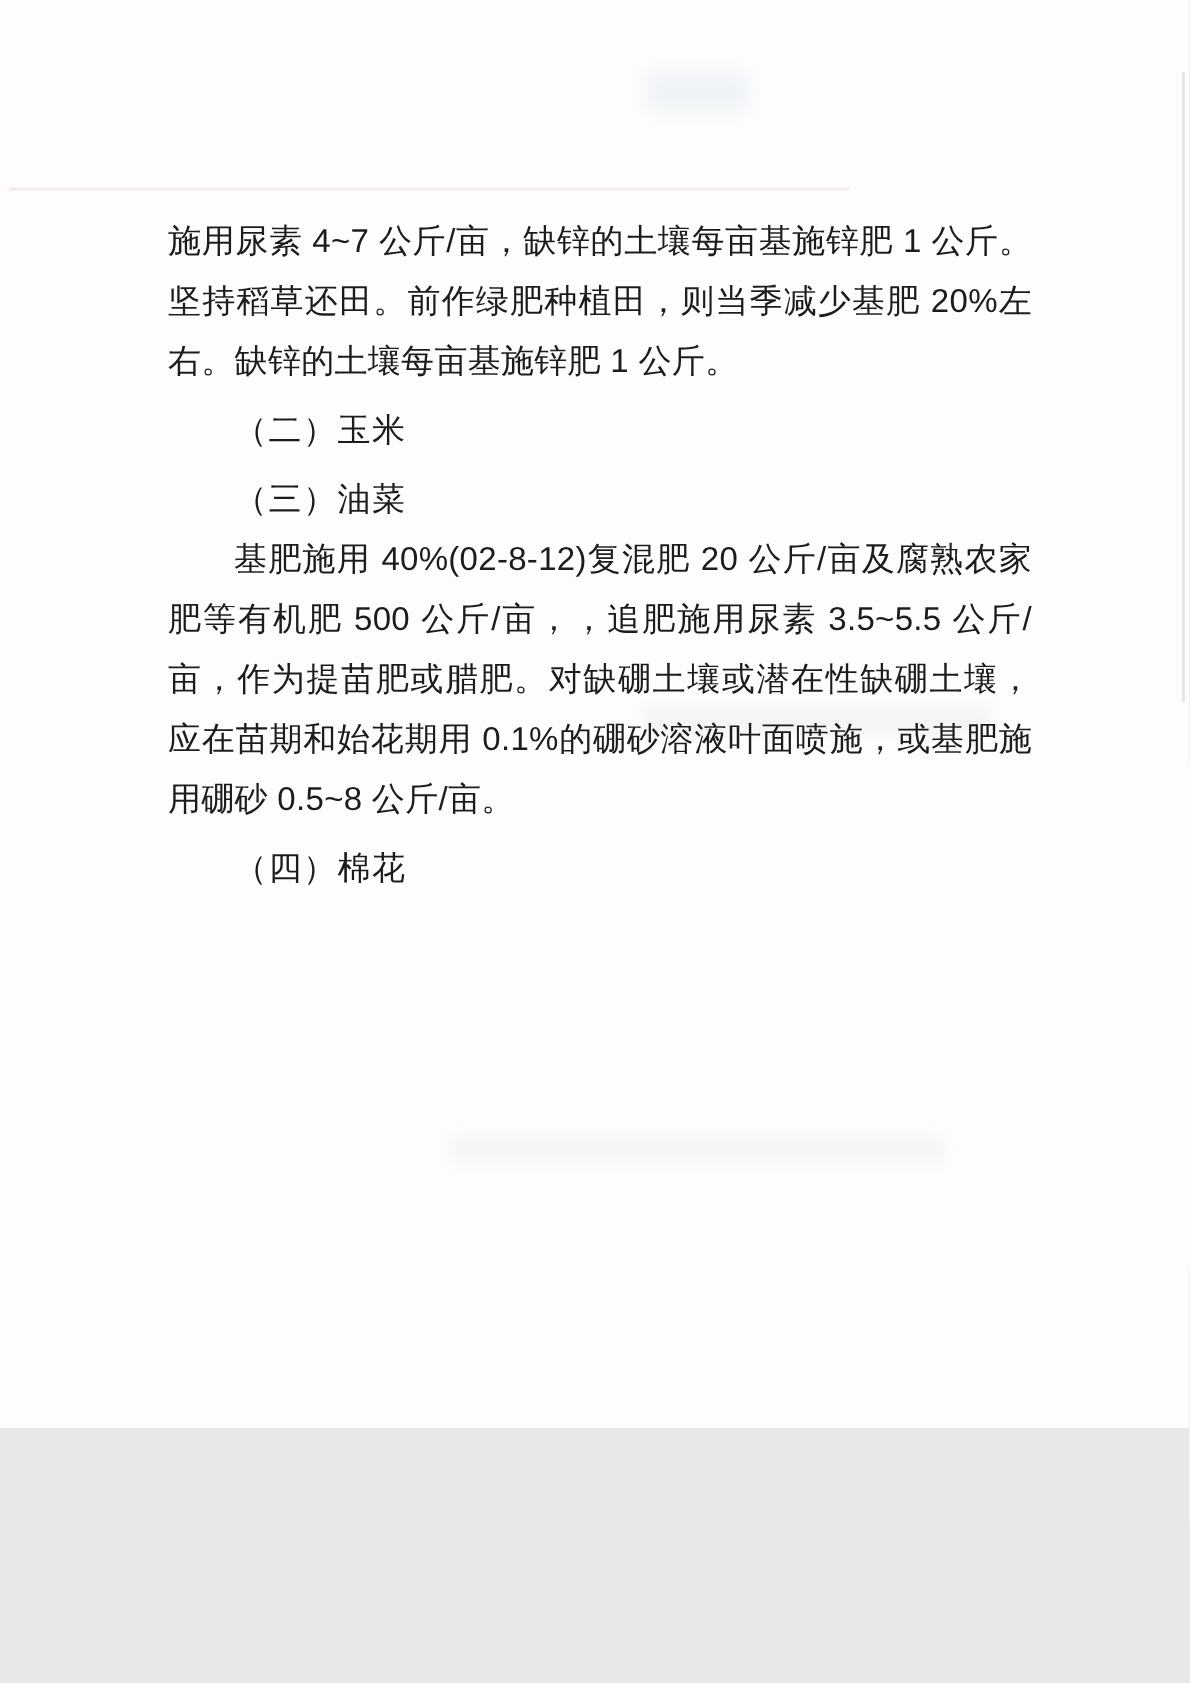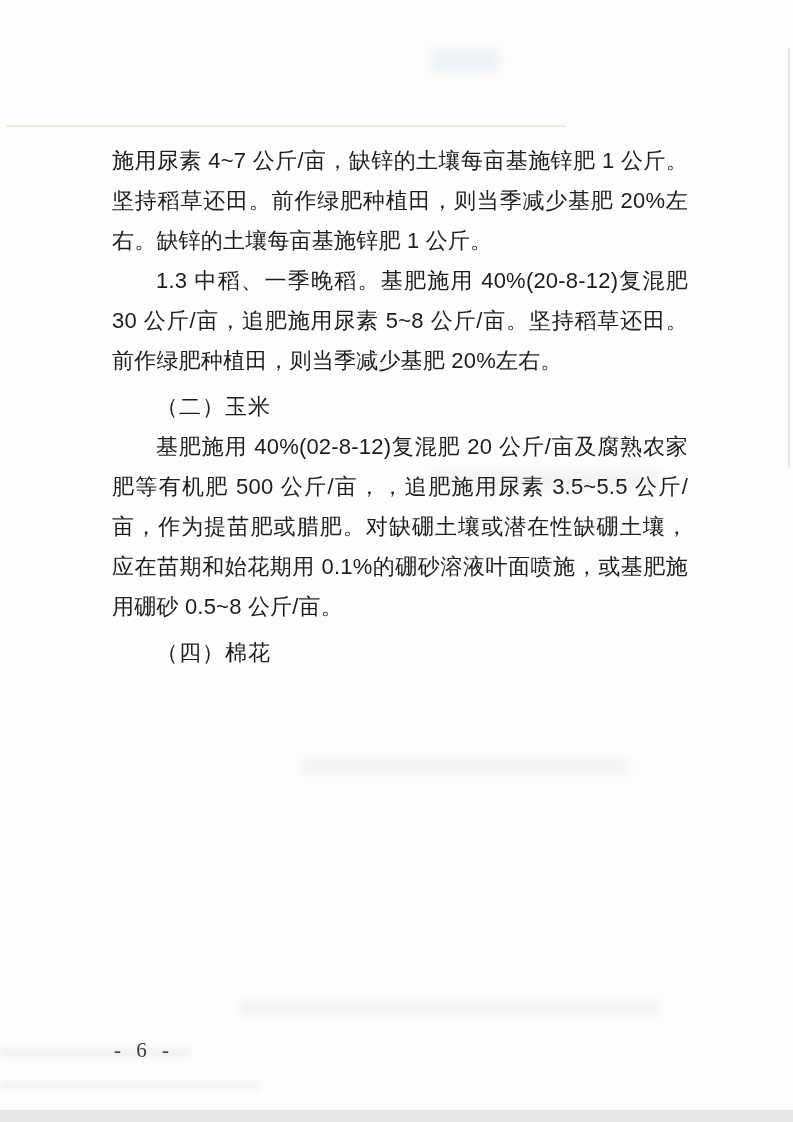--- a/index.html
+++ b/index.html
@@ -4,21 +4,21 @@
 <style>
   html, body {
     margin: 0;
     padding: 0;
     background: #e8e8e8;
     font-family: "Liberation Sans", "DejaVu Sans", sans-serif;
   }
   .page {
     position: relative;
     width: 793px;
-    height: 1110px;
+    height: 952px;
     background: #fdfdfc;
     overflow: hidden;
     margin: 0 auto;
   }
   
   .artifact { position: absolute; pointer-events: none; }
   .artifact-line-top {
     top: 125px; left: 6px; width: 560px; height: 2px;
     background: rgba(225, 195, 195, 0.35);
   }
@@ -94,21 +94,21 @@
   <div class="artifact artifact-edge-right"></div>
   <div class="artifact artifact-blob-1"></div>
   <div class="artifact artifact-blob-2"></div>
   <div class="artifact artifact-blob-3"></div>
   <div class="artifact artifact-blob-4"></div>
   <div class="artifact artifact-band-bottom"></div>
   <div class="artifact artifact-band-bottom2"></div>
 
   <div class="text-area">
     <p class="para">施用尿素 4~7 公斤/亩，缺锌的土壤每亩基施锌肥 1 公斤。坚持稻草还田。前作绿肥种植田，则当季减少基肥 20%左右。缺锌的土壤每亩基施锌肥 1 公斤。</p>
-    <p class="para para-indent">1.3 中稻、一季晚稻。基肥施用 40%(20-8-12)复混肥 30 公斤/亩，追肥施用尿素 5~8 公斤/亩。坚持稻草还田。前作绿肥种植田，则当季减少基肥 20%左右。</p>
     <h2 class="heading">（二）玉米</h2>
+    <h2 class="heading">（三）油菜</h2>
     <p class="para para-indent">基肥施用 40%(02-8-12)复混肥 20 公斤/亩及腐熟农家肥等有机肥 500 公斤/亩，，追肥施用尿素 3.5~5.5 公斤/亩，作为提苗肥或腊肥。对缺硼土壤或潜在性缺硼土壤，应在苗期和始花期用 0.1%的硼砂溶液叶面喷施，或基肥施用硼砂 0.5~8 公斤/亩。</p>
     <h2 class="heading">（四）棉花</h2>
   </div>
 
   <div class="page-number">- 6 -</div>
 
 </div>
 
 </body></html>

